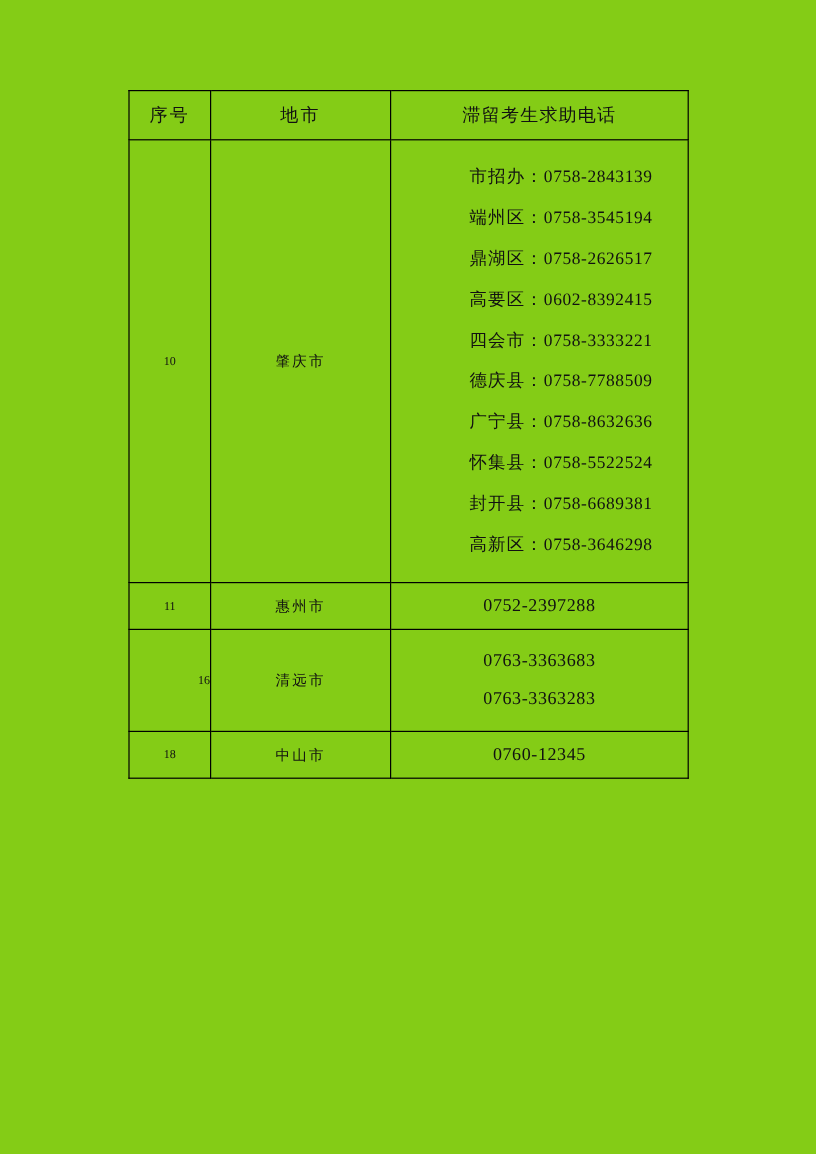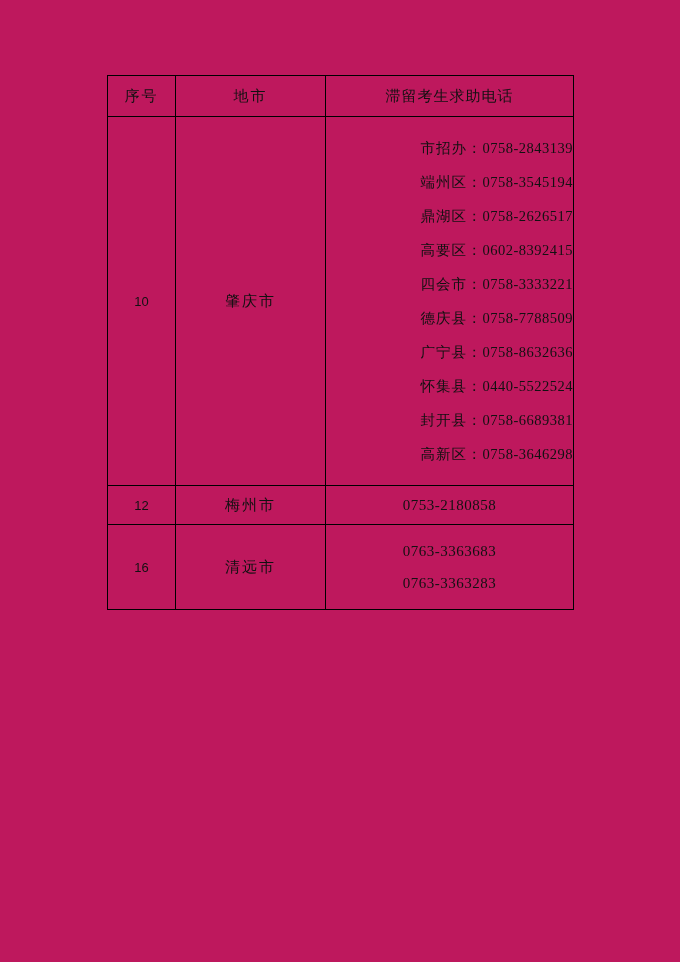--- a/index.html
+++ b/index.html
@@ -14,21 +14,21 @@
     color: #111111;
     position: relative;
     overflow: hidden;
   }
   .page {
     position: absolute;
     left: 0;
     top: 0;
     width: 680px;
     height: 962px;
-    background: #be185d;
+    background: #84cc16;
   }
   .table-wrap {
     position: absolute;
     left: 107px;
     top: 75px;
     width: 466px;
   }
   table.phone-table {
     border-collapse: collapse;
     width: 466px;
@@ -53,40 +53,40 @@
     font-weight: bold;
   }
   .head-cell.phone-head {
     letter-spacing: 1px;
   }
   .row-cell {
     height: 38px;
     font-size: 15px;
   }
   .seq-cell {
-    font-size: 13px;
-    font-family: Liberation Sans, sans-serif;
+    font-size: 10px;
+    font-family: Liberation Serif, serif;
   }
   .city-cell {
-    font-size: 15px;
+    font-size: 12px;
     letter-spacing: 2px;
   }
   .phone-cell {
     font-size: 15px;
     letter-spacing: 0.5px;
   }
   
   .big-seq, .big-city {
     height: 356px;
   }
   .phone-list {
     list-style: none;
     margin: 0;
     padding: 14px 0 14px 0;
-    text-align: right;
+    text-align: center;
   }
   .phone-list li {
     font-size: 14.5px;
     line-height: 34px;
     padding-left: 36px;
     white-space: nowrap;
     letter-spacing: 0.5px;
   }
   .phone-list li .lbl {
     letter-spacing: 1px;
@@ -125,47 +125,52 @@
           <td class="city-cell big-city">肇庆市</td>
           <td class="phone-cell">
             <ul class="phone-list">
               <li><span class="lbl">市招办：</span><span>0758-2843139</span></li>
               <li><span class="lbl">端州区：</span><span>0758-3545194</span></li>
               <li><span class="lbl">鼎湖区：</span><span>0758-2626517</span></li>
               <li><span class="lbl">高要区：</span><span>0602-8392415</span></li>
               <li><span class="lbl">四会市：</span><span>0758-3333221</span></li>
               <li><span class="lbl">德庆县：</span><span>0758-7788509</span></li>
               <li><span class="lbl">广宁县：</span><span>0758-8632636</span></li>
-              <li><span class="lbl">怀集县：</span><span>0440-5522524</span></li>
+              <li><span class="lbl">怀集县：</span><span>0758-5522524</span></li>
               <li><span class="lbl">封开县：</span><span>0758-6689381</span></li>
               <li><span class="lbl">高新区：</span><span>0758-3646298</span></li>
             </ul>
           </td>
         </tr>
 
-
         <tr>
-          <td class="seq-cell row-cell">12</td>
-          <td class="city-cell row-cell">梅州市</td>
-          <td class="phone-cell row-cell">0753-2180858</td>
+          <td class="seq-cell row-cell">11</td>
+          <td class="city-cell row-cell">惠州市</td>
+          <td class="phone-cell row-cell">0752-2397288</td>
         </tr>
 
 
 
 
+
         <tr>
-          <td class="seq-cell" style="height:72px;">16</td>
+          <td class="seq-cell" style="height:72px;text-align:right;">16</td>
           <td class="city-cell">清远市</td>
           <td class="phone-cell">
             <div class="multi-phone">
               <div>0763-3363683</div>
               <div>0763-3363283</div>
             </div>
           </td>
         </tr>
 
 
+        <tr>
+          <td class="seq-cell row-cell">18</td>
+          <td class="city-cell row-cell">中山市</td>
+          <td class="phone-cell row-cell">0760-12345</td>
+        </tr>
 
 
       </tbody>
     </table>
   </div>
 </div>
 
 </body></html>

